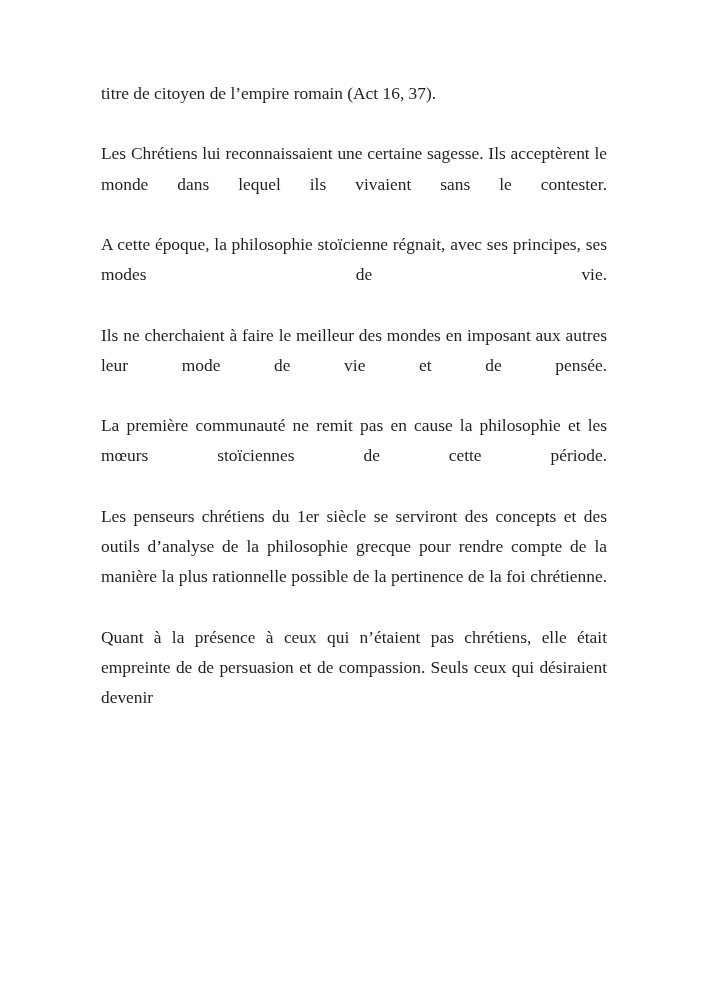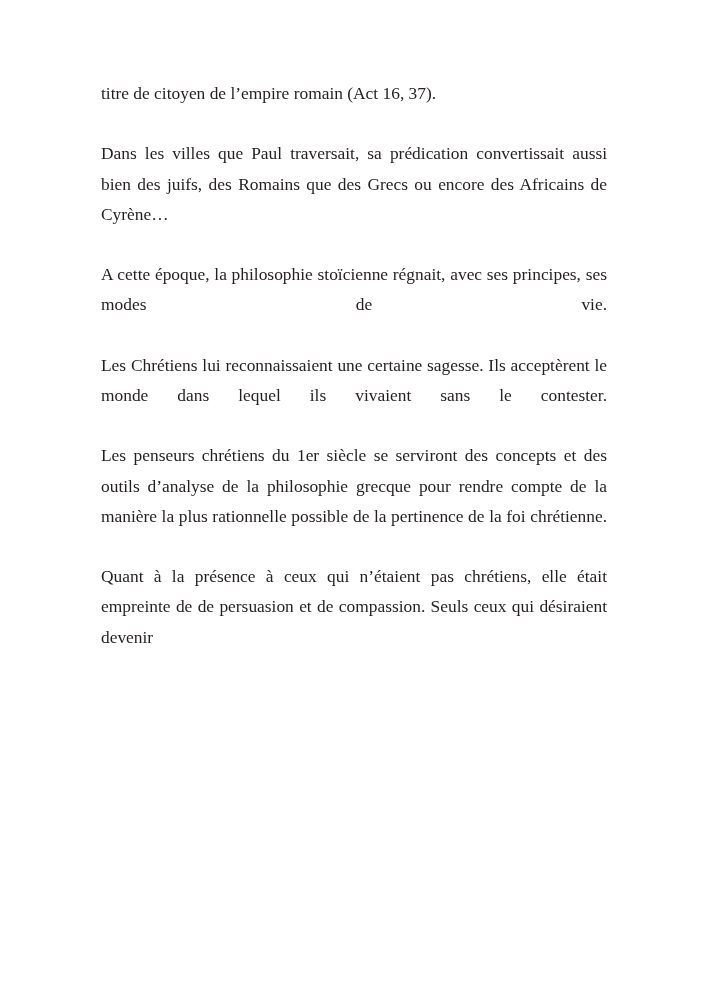--- a/index.html
+++ b/index.html
@@ -59,22 +59,23 @@
     letter-spacing: 0.3px;
   }
 </style>
 </head>
 <body>
 
 <div class="page">
 
   <div class="text-column">
     <p class="para no-justify">titre de citoyen de l’empire romain (Act 16, 37).</p>
-    <p class="para">Dans les villes que Paul traversait, sa prédication convertissait aussi bien des juifs, des Romains que des Grecs ou encore des Africains de Cyrène…</p>
+    <p class="para">Les Chrétiens lui reconnaissaient une certaine sagesse. Ils acceptèrent le monde dans lequel ils vivaient sans le contester.</p>
     <p class="para">A cette époque, la philosophie stoïcienne régnait, avec ses principes, ses modes de vie.</p>
-    <p class="para">Les Chrétiens lui reconnaissaient une certaine sagesse. Ils acceptèrent le monde dans lequel ils vivaient sans le contester.</p>
+    <p class="para">Ils ne cherchaient à faire le meilleur des mondes en imposant aux autres leur mode de vie et de pensée.</p>
+    <p class="para">La première communauté ne remit pas en cause la philosophie et les mœurs stoïciennes de cette période.</p>
     <p class="para">Les penseurs chrétiens du 1er siècle se serviront des concepts et des outils d’analyse de la philosophie grecque pour rendre compte de la manière la plus rationnelle possible de la pertinence de la foi chrétienne.</p>
     <p class="para">Quant à la présence à ceux qui n’étaient pas chrétiens, elle était empreinte de de persuasion et de compassion. Seuls ceux qui désiraient devenir</p>
   </div>
 
   <div class="page-number">131</div>
 
 </div>
 
 </body></html>

